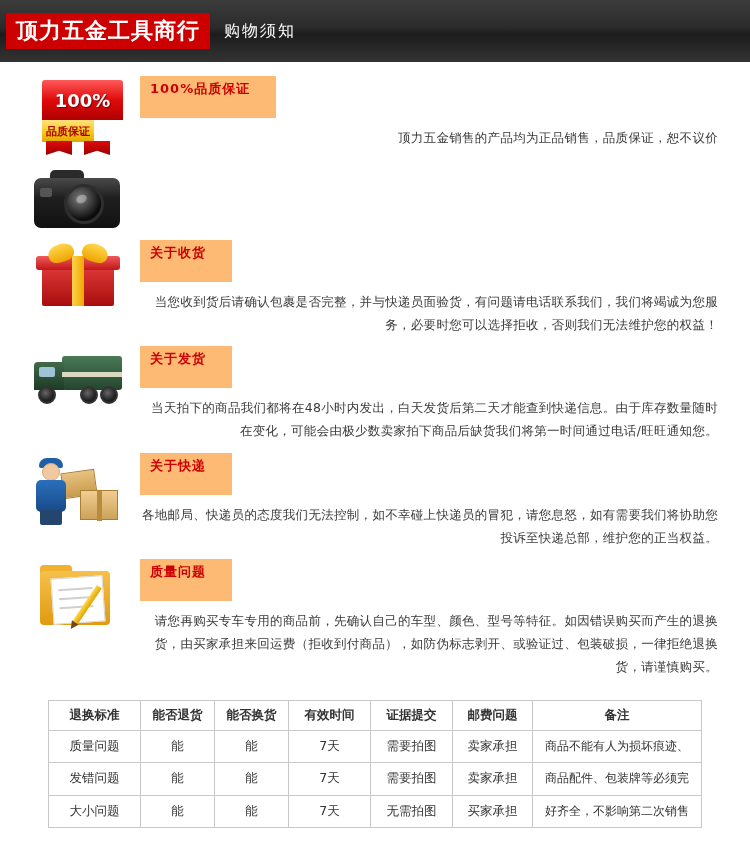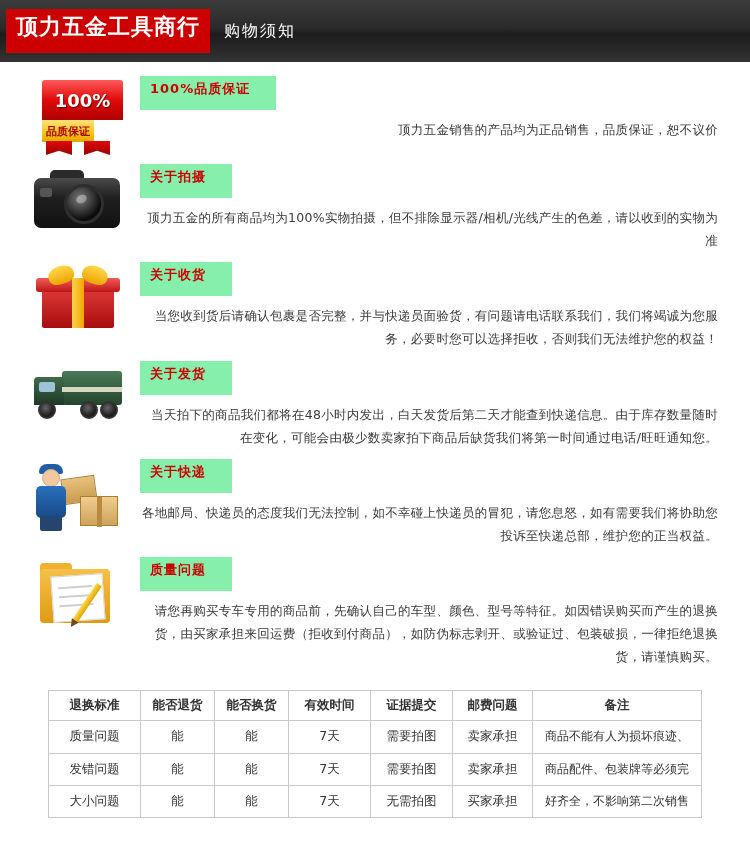--- a/index.html
+++ b/index.html
@@ -24,21 +24,21 @@
     display: flex;
     align-items: center;
     overflow: hidden;
   }
   .header-brand {
     background: #cc0000;
     color: #ffffff;
     font-size: 22px;
     font-weight: bold;
     letter-spacing: 1px;
-    padding: 7px 10px 15px 10px;
+    padding: 7px 10px 7px 10px;
     margin-left: 6px;
     line-height: 1;
     white-space: nowrap;
     font-family: "DejaVu Sans", "Liberation Sans", sans-serif;
   }
   .header-sub {
     color: #ffffff;
     font-size: 16px;
     font-weight: normal;
     margin-left: 14px;
@@ -67,25 +67,25 @@
     align-items: flex-start;
     padding-top: 4px;
   }
   .text-cell {
     flex: 1;
     padding-left: 6px;
     padding-right: 10px;
   }
   .sec-title {
     display: inline-block;
-    background: #86efac;
+    background: #fdba74;
     color: #cc0000;
     font-size: 13px;
     font-weight: bold;
-    padding: 4px 26px 12px 10px;
+    padding: 4px 26px 20px 10px;
     margin-bottom: 8px;
     letter-spacing: 1px;
     font-family: "DejaVu Sans", "Liberation Sans", sans-serif;
   }
   .sec-body {
     font-size: 12.5px;
     color: #3a3a3a;
     line-height: 1.85;
     letter-spacing: 0.3px;
     font-family: "DejaVu Sans", "Liberation Sans", sans-serif;
@@ -334,24 +334,20 @@
     </div>
 
     <div class="section">
       <div class="icon-cell">
         <div class="ic-cam">
           <div class="hump"></div>
           <div class="body"></div>
           <div class="flash"></div>
           <div class="lens"></div>
         </div>
-      </div>
-      <div class="text-cell">
-        <div class="sec-title">关于拍摄</div>
-        <div class="sec-body">顶力五金的所有商品均为100%实物拍摄，但不排除显示器/相机/光线产生的色差，请以收到的实物为准</div>
       </div>
     </div>
 
     <div class="section">
       <div class="icon-cell">
         <div class="ic-gift">
           <div class="box"></div>
           <div class="lid"></div>
           <div class="vrib"></div>
           <div class="bowl"></div>

